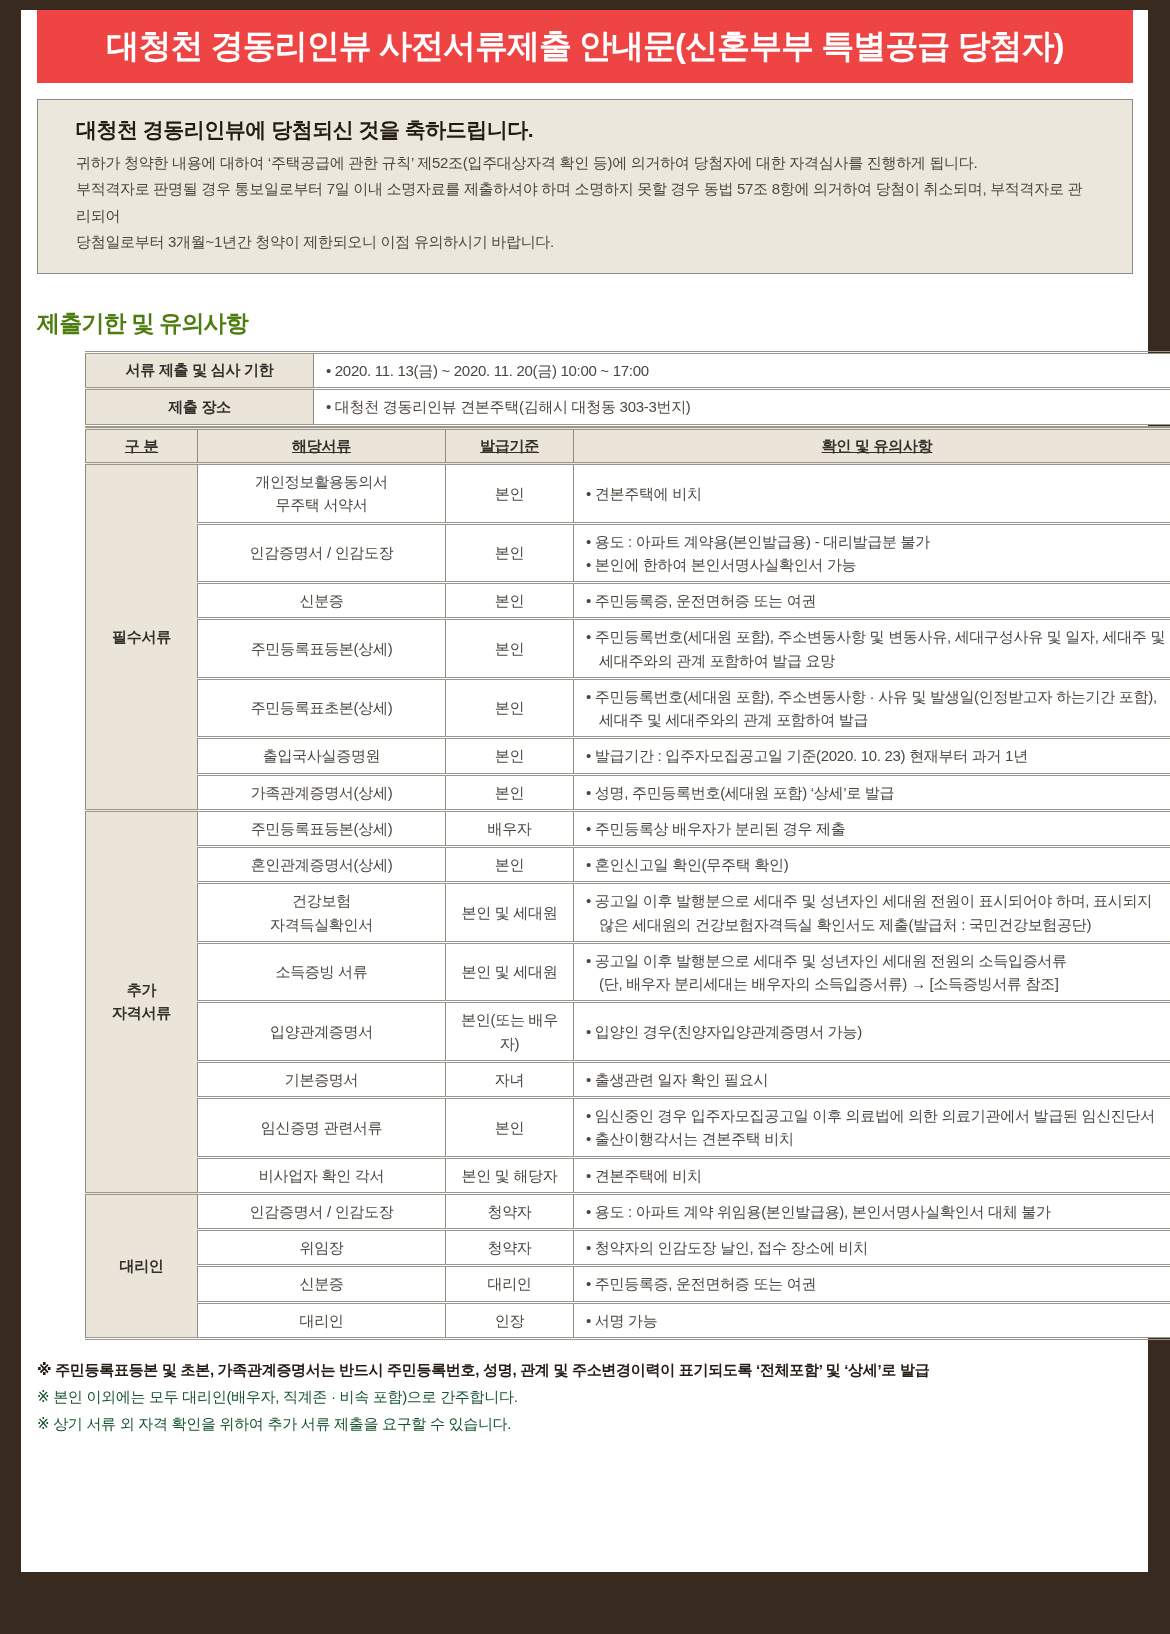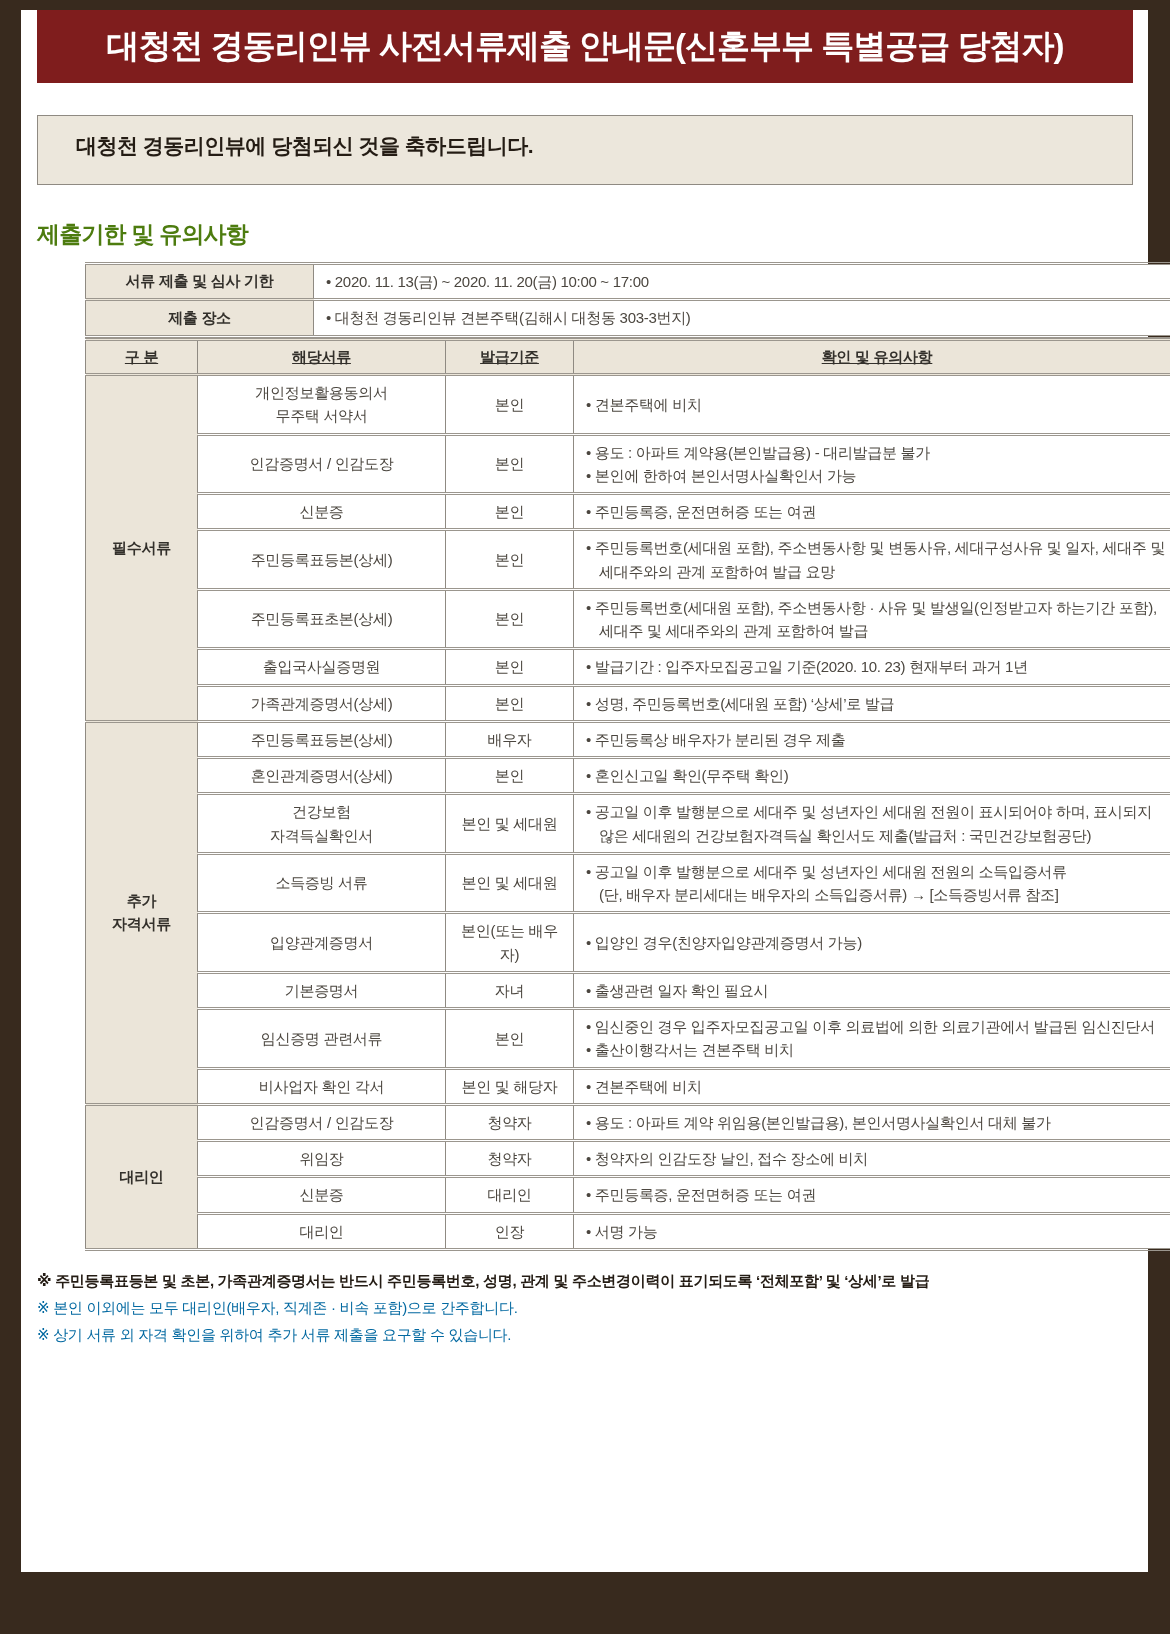--- a/index.html
+++ b/index.html
@@ -12,28 +12,28 @@
   .page { position:relative; width:1170px; height:1634px; background:#fff; }
 
   
   .frame-top    { position:absolute; top:0; left:0; right:0; height:10px; background:#382a1e; }
   .frame-left   { position:absolute; top:0; left:0; bottom:0; width:21px; background:#382a1e; }
   .frame-right  { position:absolute; top:0; right:0; bottom:0; width:22px; background:#382a1e; }
   .frame-bottom { position:absolute; bottom:0; left:0; right:0; height:62px; background:#382a1e; }
 
   .title-bar {
     position:absolute; top:10px; left:37px; width:1096px; height:73px;
-    background:#7f1d1d; color:#ffffff;
+    background:#ef4444; color:#ffffff;
     display:flex; align-items:center; justify-content:center;
     font-size:33px; letter-spacing:-1px; white-space:nowrap;
   }
   .title-bar .t-main  { font-weight:700; }
   .title-bar .t-paren { font-weight:900; }
 
-  .content { position:absolute; top:115px; left:37px; width:1096px; }
+  .content { position:absolute; top:99px; left:37px; width:1096px; }
 
   
   .intro-box {
     background:#ece7dc; border:1px solid #8f8a82;
     padding:16px 38px 18px 38px;
   }
   .intro-heading {
     font-size:21px; font-weight:800; color:#241c14; letter-spacing:-0.5px;
     margin-bottom:6px;
   }
@@ -64,41 +64,46 @@
   
   .t1 .col-label { width:228px; }
   
   .t2 .col-group { width:112px; }
   .t2 .col-doc   { width:248px; }
   .t2 .col-issue { width:128px; }
   .t2 thead th { font-weight:700;text-decoration:underline; }
 
   
   .footnotes { margin-top:16px; }
-  .footnote-line { font-size:15px; color:#0369a1; line-height:1.8; letter-spacing:-0.3px; }
+  .footnote-line { font-size:15px; color:#14532d; line-height:1.8; letter-spacing:-0.3px; }
   .footnote-line.em { font-weight:800; color:#241c14; }
 </style>
 </head>
 <body>
 
 <div class="page">
   <div class="frame-top"></div>
   <div class="frame-left"></div>
   <div class="frame-right"></div>
   <div class="frame-bottom"></div>
 
   <div class="title-bar">
     <span class="t-main">대청천 경동리인뷰 사전서류제출 안내문</span>
       <span class="t-paren">(신혼부부 특별공급 당첨자)</span>
   </div>
 
   <div class="content">
 
     <div class="intro-box">
       <div class="intro-heading">대청천 경동리인뷰에 당첨되신 것을 축하드립니다.</div>
+      <div id="intro-lines">
+          <div class="intro-line">귀하가 청약한 내용에 대하여 ‘주택공급에 관한 규칙’ 제52조(입주대상자격 확인 등)에 의거하여 당첨자에 대한 자격심사를 진행하게 됩니다.</div>
+          <div class="intro-line">부적격자로 판명될 경우 통보일로부터 7일 이내 소명자료를 제출하셔야 하며 소명하지 못할 경우 동법 57조 8항에 의거하여 당첨이 취소되며, 부적격자로 관리되어</div>
+          <div class="intro-line">당첨일로부터 3개월~1년간 청약이 제한되오니 이점 유의하시기 바랍니다.</div>
+        </div>
     </div>
 
     <div class="section-title st1">제출기한 및 유의사항</div>
     <table class="t1">
       <colgroup>
           <col class="col-label">
           <col>
         </colgroup>
       <tbody id="t1-body">
           <tr>

